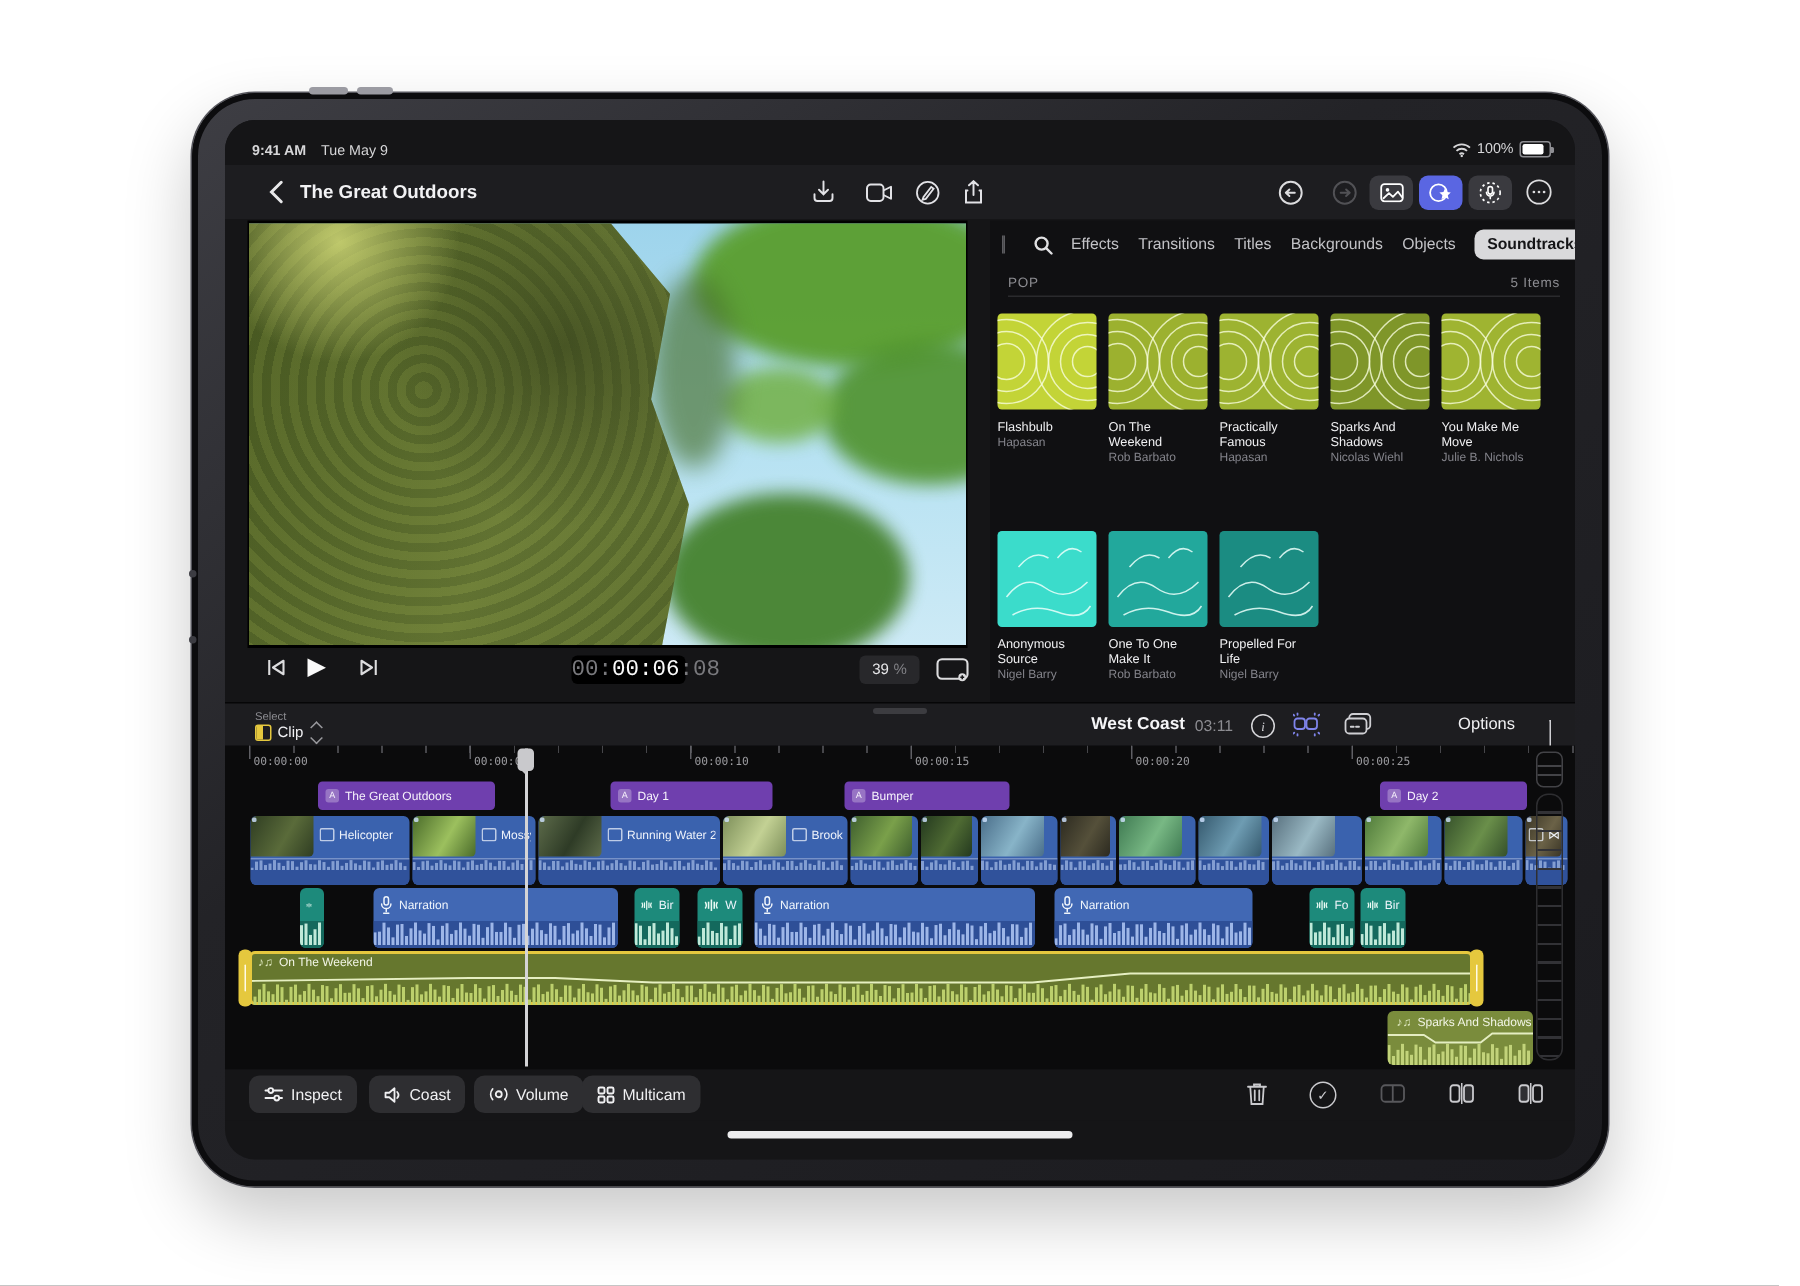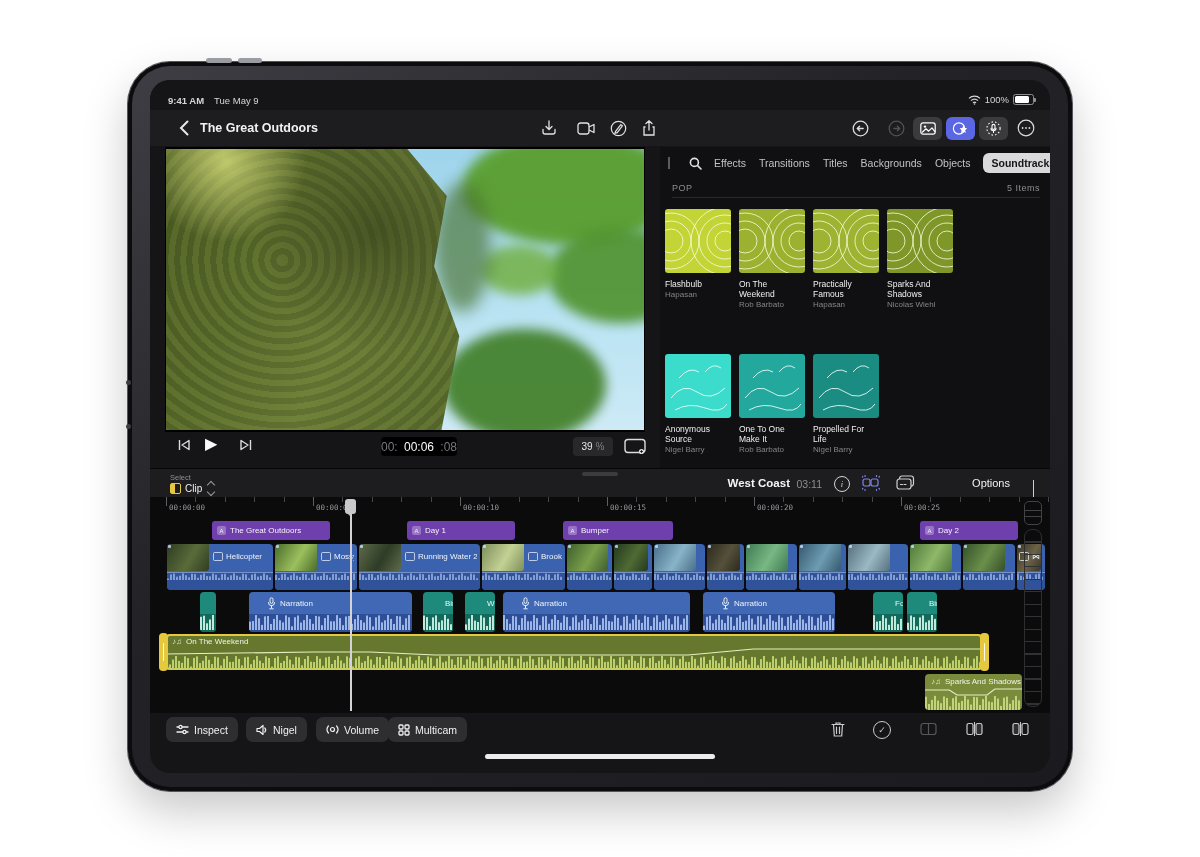--- a/index.html
+++ b/index.html
@@ -34,21 +34,21 @@
   #trunk{position:absolute;left:-2%;top:-2%;width:66%;height:104%;
     clip-path:polygon(0 0,78% 0,92% 18%,88% 42%,96% 66%,90% 100%,0 100%);
     background:
       radial-gradient(circle at 22% 6%,rgba(226,233,130,.75),rgba(226,233,130,0) 22%),
       radial-gradient(circle at 70% 30%,rgba(40,50,20,.55),rgba(0,0,0,0) 40%),
       repeating-radial-gradient(circle at 40% 40%,rgba(120,140,60,.25) 0 6px,rgba(60,80,30,.25) 6px 12px),
       linear-gradient(115deg,#46551f 0%,#5b6b2c 35%,#6d7d38 60%,#57672c 100%);}
   #playback{position:absolute;left:15px;top:352px;width:870px;height:36px;}
   .pb-ic{position:absolute;top:6px;color:#dcdcde;}
   #timecode{position:absolute;left:216px;top:5px;width:76px;height:19px;background:#000;border-radius:4px;
-    font-family:Liberation Sans, sans-serif;font-size:12px;display:flex;align-items:center;justify-content:space-between;}
+    font-family:Liberation Mono, monospace;font-size:15px;display:flex;align-items:center;justify-content:space-between;}
   #timecode .dim{color:#79797d;} #timecode .lit{color:#fafafa;}
   #zoompill{position:absolute;left:408px;top:5px;width:40px;height:19px;background:#28282b;border-radius:4px;
     font-size:10px;display:flex;align-items:center;justify-content:center;gap:3px;color:#e8e8ea;}
   #zoompill .dim{color:#808085;}
   #dispbtn{position:absolute;left:458px;top:5px;width:26px;height:19px;color:#dcdcde;}
   
   #panel{position:absolute;left:510px;top:67px;right:0;height:321px;background:#101012;}
   #tabrow{position:absolute;left:4px;top:4px;right:4px;height:24px;display:flex;align-items:center;gap:13px;font-size:10.5px;color:#c2c2c6;}
   .drag-handle{width:7px;height:12px;border-left:1.5px solid #5c5c60;border-right:1.5px solid #5c5c60;margin-left:4px;}
   .tab{white-space:nowrap;}
@@ -86,21 +86,21 @@
   .tclip{position:absolute;height:19px;border-radius:3px;background:#6f3fae;display:flex;align-items:center;gap:4px;padding:0 5px;box-sizing:border-box;}
   .tclip .achip{width:9px;height:9px;border-radius:2px;background:rgba(255,255,255,.28);color:#f4effa;font-size:6px;display:flex;align-items:center;justify-content:center;flex:0 0 auto;}
   .tclip .lab{font-size:8px;color:#f6f2fb;white-space:nowrap;overflow:hidden;}
   .vclip{position:absolute;height:46px;border-radius:4px;background:#3a62ae;overflow:hidden;}
   .vthumb{position:absolute;left:0;top:0;width:42px;height:27px;border-radius:4px 0 3px 0;}
   .vlab{position:absolute;left:46px;top:8px;font-size:8px;color:#eef2fa;white-space:nowrap;overflow:hidden;right:3px;display:flex;gap:3px;align-items:center;}
   .vbox{width:8px;height:7px;border:1px solid rgba(235,240,250,.75);border-radius:1.5px;flex:0 0 auto;}
   .vbot{position:absolute;left:0;right:0;bottom:0;height:17px;background:#30529b;border-top:1px solid rgba(190,210,245,.5);}
   .aclip{position:absolute;height:40px;border-radius:4px;overflow:hidden;}
   .aclip.voice{background:#4168b4;} .aclip.amb{background:#1d8a7b;}
-  .ahead{position:absolute;left:0;right:0;top:0;height:22px;display:flex;align-items:center;gap:4px;padding:0 18px;font-size:8px;color:#eef4fb;white-space:nowrap;overflow:hidden;}
+  .ahead{position:absolute;left:0;right:0;top:0;height:22px;display:flex;align-items:center;gap:4px;padding:0 4px;font-size:8px;color:#eef4fb;white-space:nowrap;overflow:hidden;}
   .abot{position:absolute;left:0;right:0;bottom:0;height:18px;}
   .aclip.voice .abot{background:#2e4f97;} .aclip.amb .abot{background:#14695d;}
   .mclip{position:absolute;height:36px;border-radius:4px;background:#66772e;overflow:visible;}
   .mclip .inner{position:absolute;inset:0;border-radius:4px;overflow:hidden;}
   .mclip.selected .inner{box-shadow:inset 0 0 0 2px #e5c83e;}
   .mhead{position:absolute;left:6px;top:3px;font-size:8px;color:#f2f5e6;display:flex;gap:4px;align-items:center;}
   .mnote{font-size:8px;color:#dfe8c0;}
   .handle{position:absolute;top:-1px;width:9px;height:38px;background:#e5c83e;border-radius:4px;}
   .handle i{position:absolute;left:3.5px;top:10px;width:1.5px;height:18px;background:#fffbe8;border-radius:1px;}
   #playhead{position:absolute;top:2px;width:1.5px;height:212px;background:#d4d4d6;z-index:6;}
@@ -334,20 +334,35 @@
                 <circle cx="6" cy="32" r="20"></circle>
                 <circle cx="6" cy="32" r="28"></circle>
                 <circle cx="60" cy="32" r="10"></circle>
                 <circle cx="60" cy="32" r="18"></circle>
                 <circle cx="60" cy="32" r="26"></circle>
                 <circle cx="60" cy="32" r="34"></circle>
               </svg>
             </div>
             <div class="t">Sparks And Shadows</div>
             <div class="a">Nicolas Wiehl</div>
+          </div>
+          <div class="card" style="position: relative;">
+            <div class="thumb" style="background: rgb(159, 180, 49); position: relative;">
+              <svg width="66" height="64" viewBox="0 0 66 64" fill="none" stroke="rgba(248,252,220,.8)" stroke-width="1" style="position:absolute;inset:0">
+  <circle cx="6" cy="32" r="12"></circle>
+                <circle cx="6" cy="32" r="20"></circle>
+                <circle cx="6" cy="32" r="28"></circle>
+                <circle cx="60" cy="32" r="10"></circle>
+                <circle cx="60" cy="32" r="18"></circle>
+                <circle cx="60" cy="32" r="26"></circle>
+                <circle cx="60" cy="32" r="34"></circle>
+              </svg>
+            </div>
+            <div class="t">You Make Me Move</div>
+            <div class="a">Julie B. Nichols</div>
           </div>
         </div>
 
       <div class="cardrow" id="refl-row" style="top:207px;">
           <div class="card" style="position: relative;">
             <div class="thumb" style="background: rgb(59, 220, 203); position: relative;">
               <svg width="66" height="64" viewBox="0 0 66 64" fill="none" stroke="rgba(235,255,250,.85)" stroke-width="1" style="position:absolute;inset:0">
   <path d="M6 44 Q18 28 32 38 T60 34"></path>
                 <path d="M14 24 Q24 12 34 18"></path>
                 <path d="M40 18 Q48 8 56 14"></path>
@@ -1545,21 +1560,21 @@
             <circle cx="4.5" cy="3" r="1.6" fill="#2e2e31"></circle>
             <circle cx="8.5" cy="8" r="1.6" fill="#2e2e31"></circle>
           </svg>
         <span>Inspect</span>
       </div>
       <div class="bt-btn" style="left:96px;">
         <svg class="ic" width="12" height="12" viewBox="0 0 12 12" fill="none" stroke="#f0f0f2" stroke-width="1.2" stroke-linejoin="round">
             <path d="M1 4.5h2.5L7 1.5v9L3.5 7.5H1z"></path>
             <path d="M8.8 4 a3 3 0 0 1 0 4" stroke-linecap="round"></path>
           </svg>
-        <span>Nigel</span>
+        <span>Coast</span>
       </div>
       <div class="bt-btn" style="left:166px;">
         <svg class="ic" width="13" height="13" viewBox="0 0 13 13" fill="none" stroke="#f0f0f2" stroke-width="1.2">
             <circle cx="6.5" cy="6.5" r="2"></circle>
             <path d="M2.4 3 a5.5 5.5 0 0 0 0 7 M10.6 3 a5.5 5.5 0 0 1 0 7" stroke-linecap="round"></path>
           </svg>
         <span>Volume</span>
       </div>
       <div class="bt-btn" style="left:238px;">
         <svg class="ic" width="12" height="12" viewBox="0 0 12 12" fill="none" stroke="#f0f0f2" stroke-width="1.3">

